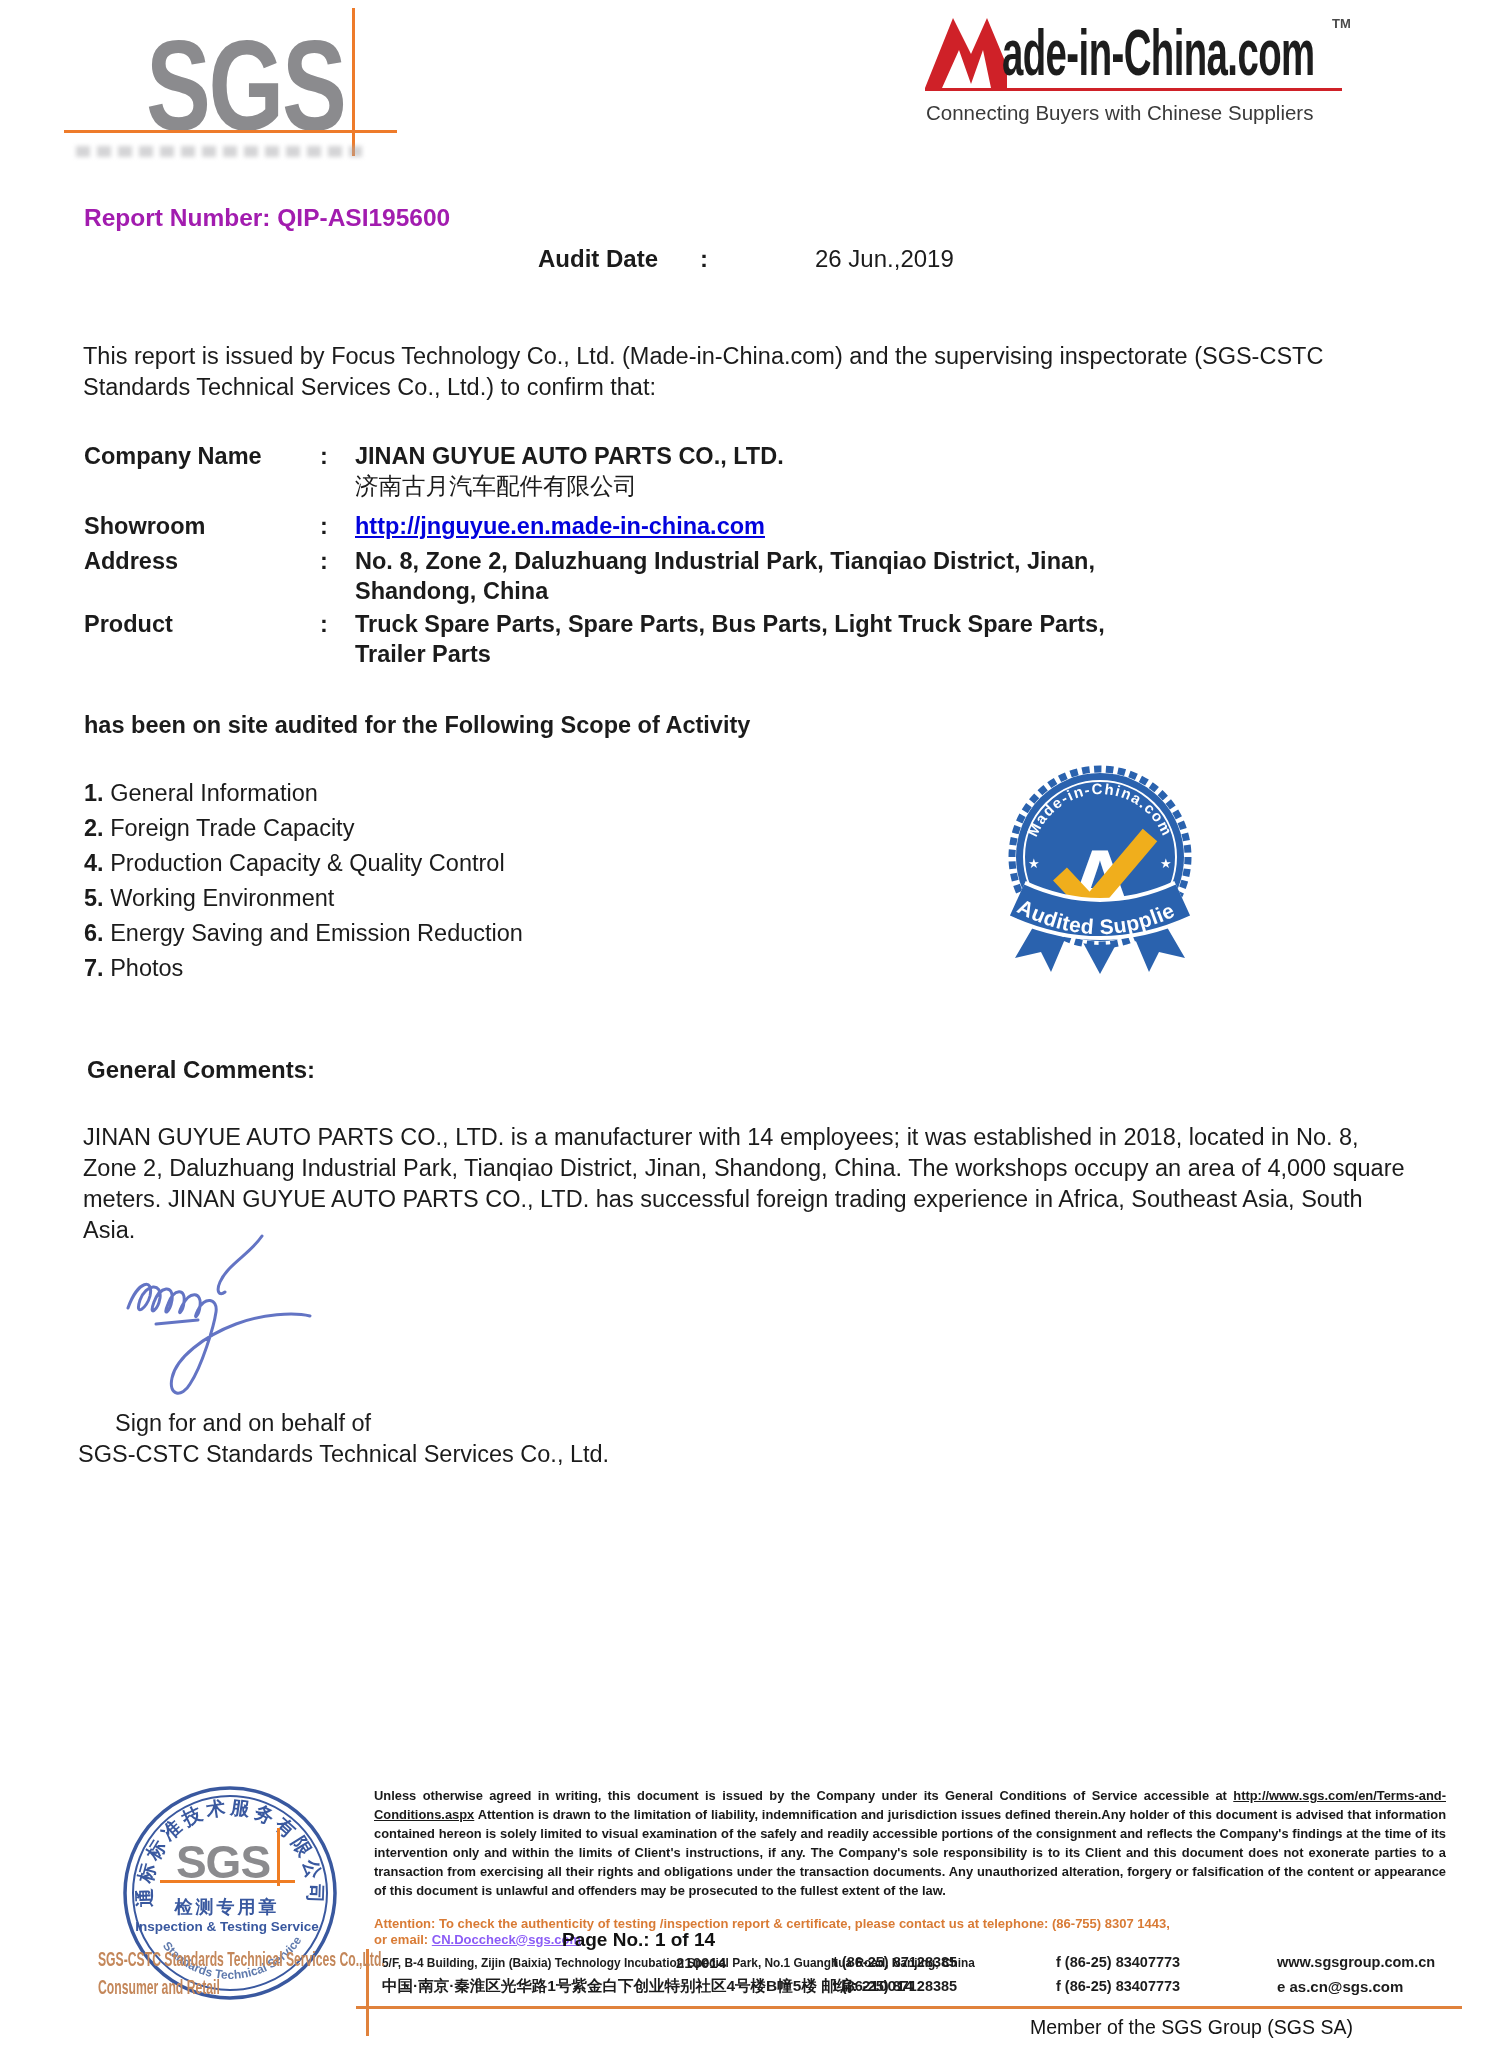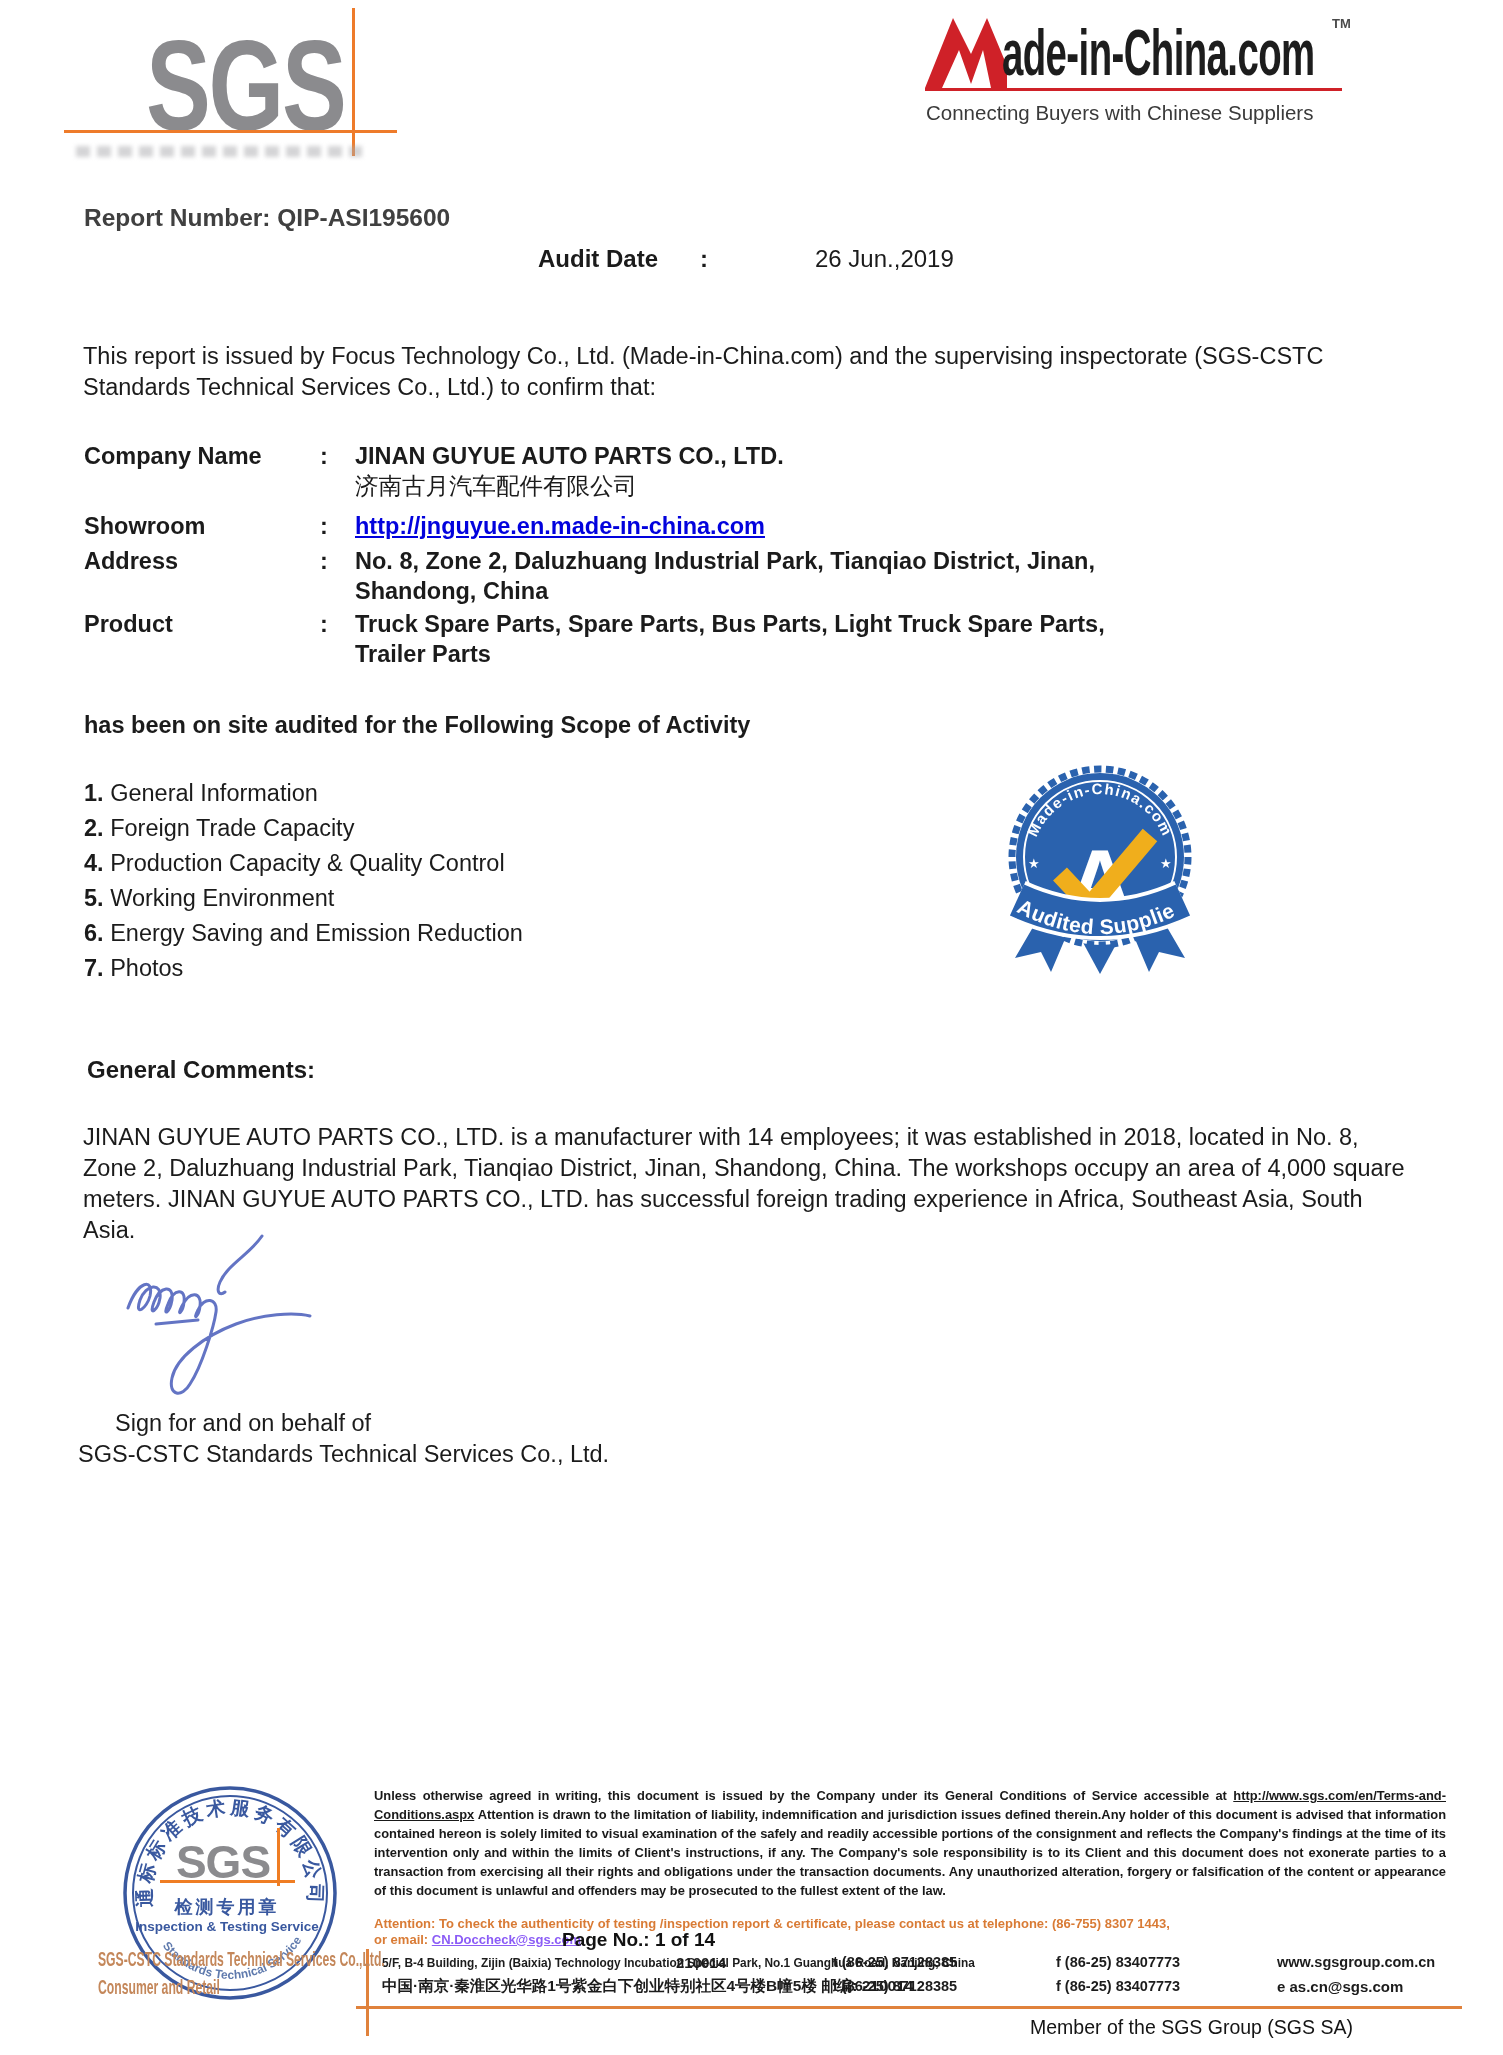--- a/index.html
+++ b/index.html
@@ -18,21 +18,21 @@
 
   
   .mic-m{left:925px;top:16px;}
   .mic-word{left:1002px;top:20px;font-size:64px;font-weight:bold;color:#1d1d1d;line-height:66px;
             letter-spacing:-1px;transform:scaleX(.60);transform-origin:left top;white-space:nowrap;}
   .mic-tm{left:1332px;top:16px;font-size:13px;color:#4a4a4a;font-weight:bold;}
   .mic-underline{left:925px;top:88px;width:417px;height:3px;background:#cf2128;}
   .mic-tagline{left:926px;top:101px;font-size:20.5px;color:#3a3a3a;}
 
   
-  .report-number{left:84px;top:204px;font-size:24.5px;font-weight:bold;color:#404040;}
+  .report-number{left:84px;top:204px;font-size:24.5px;font-weight:bold;color:#a21caf;}
   .audit-label{left:538px;top:245px;font-size:24px;font-weight:bold;}
   .audit-colon{left:700px;top:245px;font-size:24px;font-weight:bold;}
   .audit-value{left:815px;top:245px;font-size:24px;}
   .intro{left:83px;top:341px;width:1260px;font-size:23.5px;line-height:31px;}
 
   
   .info{left:84px;top:441px;width:1360px;font-size:23.5px;line-height:30px;}
   .info-row{display:flex;align-items:flex-start;}
   .info-label{width:236px;font-weight:bold;flex:0 0 236px;}
   .info-colon{width:35px;flex:0 0 35px;font-weight:bold;}

